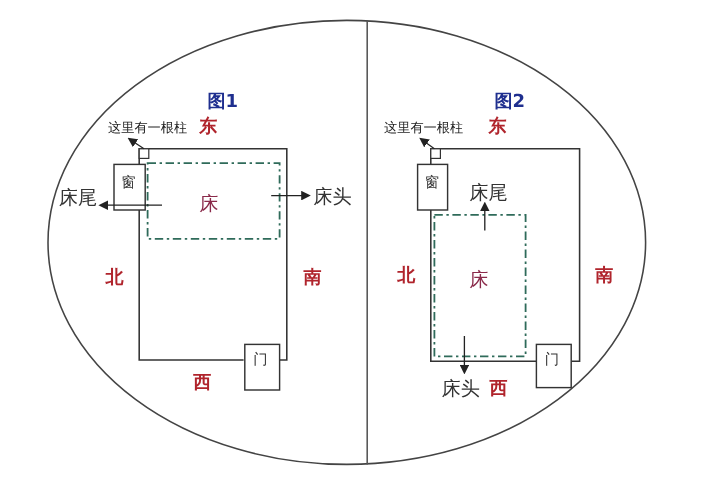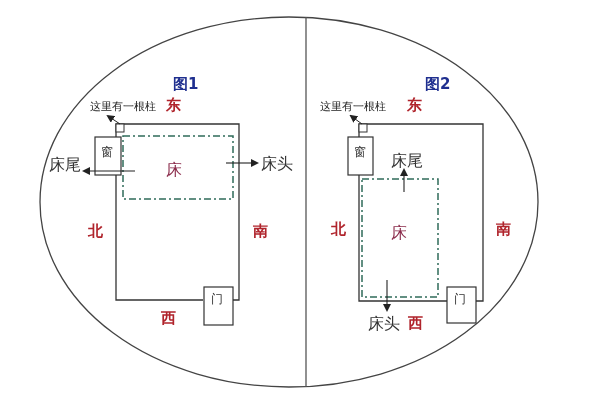--- a/index.html
+++ b/index.html
@@ -66,21 +66,21 @@
   <span class="lbl dir" style="left:166px;top:98px;">东</span>
   <span class="lbl boxchar" style="left:101px;top:146px;">窗</span>
   <span class="lbl small" style="left:49px;top:157px;">床尾</span>
   <span class="lbl bedlbl" style="left:166px;top:162px;">床</span>
   <span class="lbl small" style="left:261px;top:156px;">床头</span>
   <span class="lbl dir" style="left:88px;top:224px;">北</span>
   <span class="lbl dir" style="left:253px;top:224px;">南</span>
   <span class="lbl dir" style="left:161px;top:311px;">西</span>
   <span class="lbl boxchar" style="left:211px;top:293px;">门</span>
 
-  <span class="lbl title" style="left:425px;top:77px;text-align:right;">图2</span>
+  <span class="lbl title" style="left:412px;top:77px;text-align:right;">图2</span>
   <span class="lbl note" style="left:320px;top:101px;">这里有一根柱</span>
   <span class="lbl dir" style="left:407px;top:98px;">东</span>
   <span class="lbl boxchar" style="left:354px;top:146px;">窗</span>
   <span class="lbl small" style="left:391px;top:153px;">床尾</span>
   <span class="lbl bedlbl" style="left:391px;top:225px;">床</span>
   <span class="lbl dir" style="left:331px;top:222px;">北</span>
   <span class="lbl dir" style="left:496px;top:222px;">南</span>
   <span class="lbl small" style="left:368px;top:316px;">床头</span>
   <span class="lbl dir" style="left:408px;top:316px;">西</span>
   <span class="lbl boxchar" style="left:454px;top:293px;">门</span>

